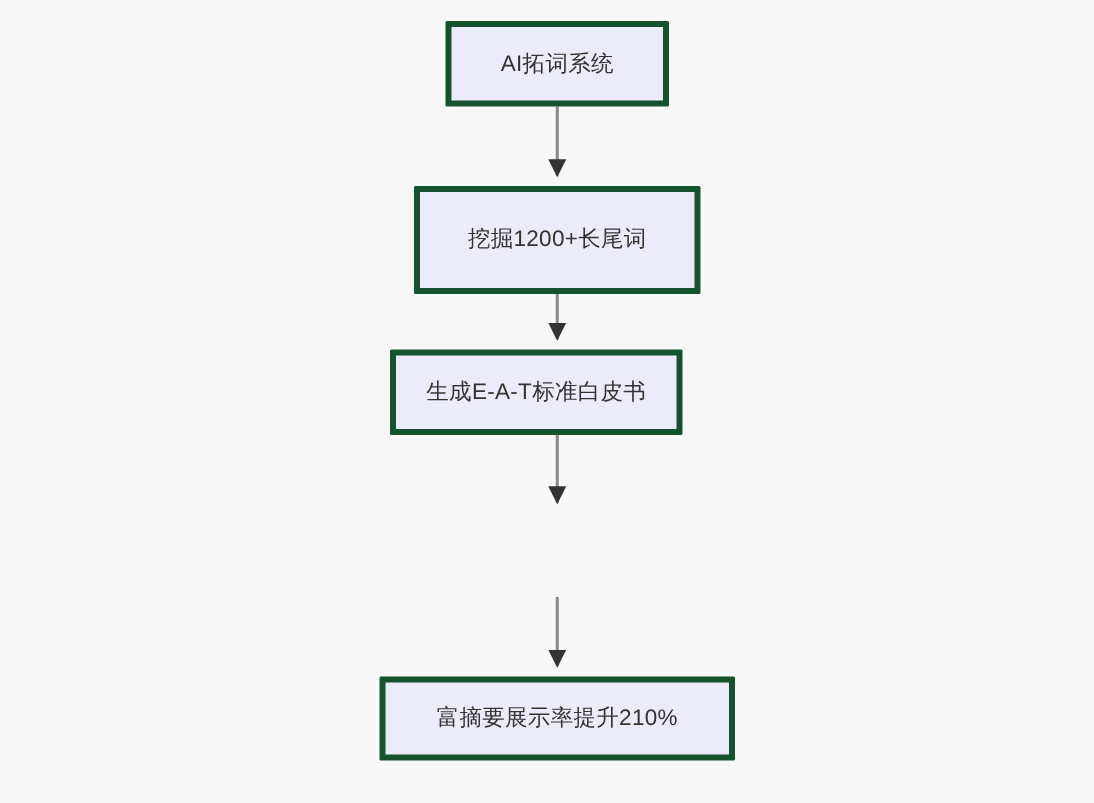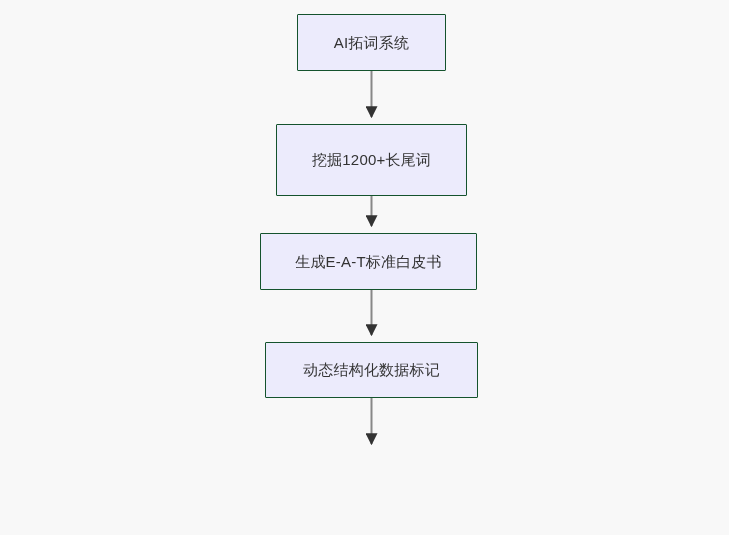--- a/index.html
+++ b/index.html
@@ -30,40 +30,40 @@
     width: 729px;
     height: 535px;
     pointer-events: none;
   }
 
   
   .node {
     position: absolute;
     box-sizing: border-box;
     background: #ecebfc;
-    border: 1px solid #14532d;
+    border: 4px solid #14532d;
     border-radius: 1px;
     display: flex;
     align-items: center;
     justify-content: center;
     color: #333333;
     font-size: 15px;
     line-height: 1.2;
     letter-spacing: 0.2px;
     white-space: nowrap;
   }
 
   .node-label {
     display: block;
   }
 
   
   #node-0 { left: 297px; top: 14px;  width: 149px; height: 57px; }
   #node-1 { left: 276px; top: 124px; width: 191px; height: 72px; }
-  #node-2 { left: 260px; top: 233px; width: 217px; height: 57px; }
+  #node-2 { left: 260px; top: 233px; width: 195px; height: 57px; }
   #node-3 { left: 265px; top: 342px; width: 213px; height: 56px; }
   #node-4 { left: 253px; top: 451px; width: 237px; height: 56px; }
 </style>
 </head>
 <body>
 
 <div id="flowchart-canvas">
 
   <svg id="connector-layer" viewBox="0 0 729 535" width="729" height="535" xmlns="http://www.w3.org/2000/svg">
     <defs>
@@ -91,18 +91,18 @@
   </div>
 
   <div class="node" id="node-1">
     <span class="node-label">挖掘1200+长尾词</span>
   </div>
 
   <div class="node" id="node-2">
     <span class="node-label">生成E-A-T标准白皮书</span>
   </div>
 
-  <div class="node" id="node-3">
-    <span class="node-label">动态结构化数据标记</span>
+
+  <div class="node" id="node-4">
+    <span class="node-label">富摘要展示率提升210%</span>
   </div>
-
 
 </div>
 
 </body></html>

